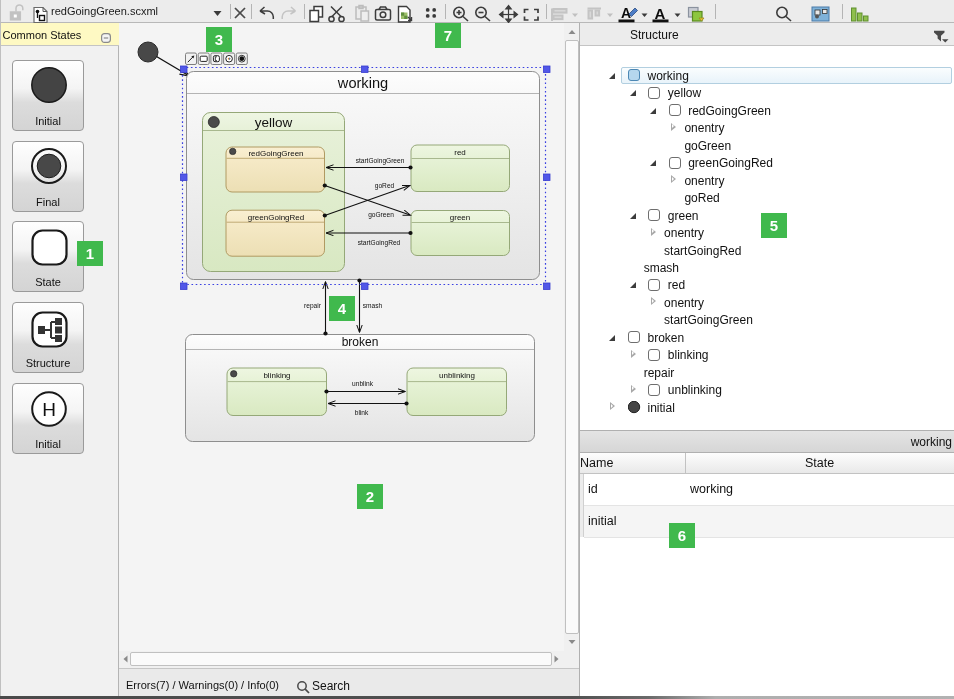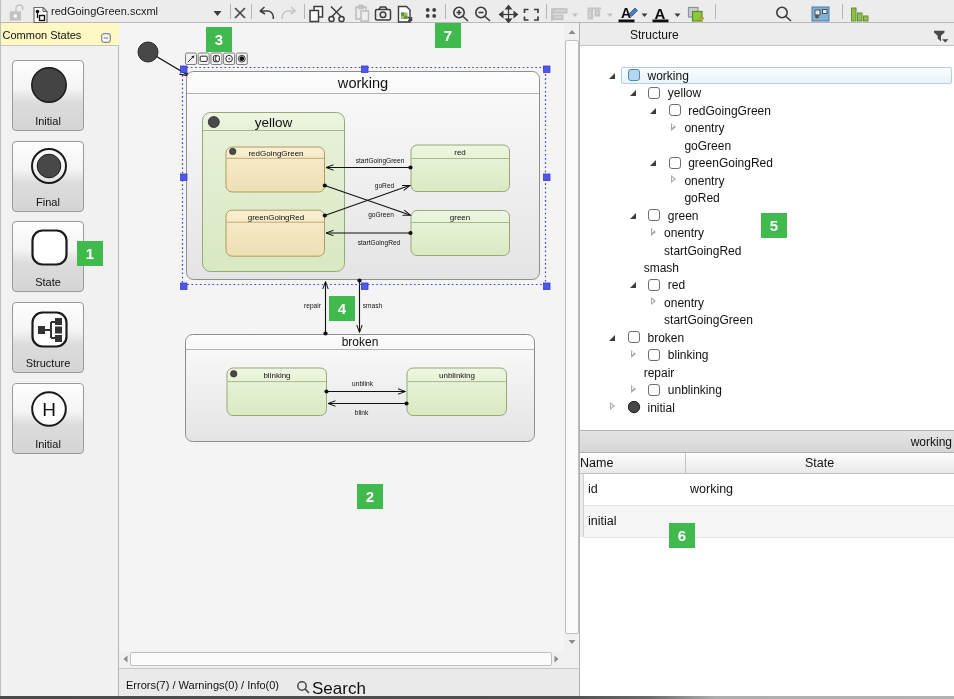--- a/index.html
+++ b/index.html
@@ -19,21 +19,21 @@
 #canvas{left:118px;top:23px;width:446px;height:628px;background-color:#f4f4f4;background-image:radial-gradient(#ebebeb 0.6px,transparent 0.7px),radial-gradient(#ebebeb 0.6px,transparent 0.7px);background-size:4px 4px;background-position:0 0,2px 2px;overflow:hidden;}
 
 #vscroll{left:564px;top:23px;width:16px;height:628px;background:#f0f0f0;}
 #vthumb{position:absolute;left:1px;top:17px;width:14px;height:594px;background:#fafafa;border:1px solid #c0c0c0;border-radius:2px;box-sizing:border-box;}
 #hscroll{left:118px;top:651px;width:446px;height:17px;background:#f0f0f0;}
 #hthumb{position:absolute;left:12px;top:1px;width:422px;height:14px;background:#fafafa;border:1px solid #c0c0c0;border-radius:2px;box-sizing:border-box;}
 #corner{left:564px;top:651px;width:16px;height:17px;background:#f0f0f0;}
 
 #status{left:118px;top:668px;width:462px;height:28px;background:#eaeaea;border-top:1px solid #c6c6c6;box-sizing:border-box;}
 #status .txt{position:absolute;left:8px;top:10px;font-size:11px;color:#111;}
-#status .stxt{position:absolute;left:194px;top:9.5px;font-size:17px;color:#111;}
+#status .stxt{position:absolute;left:194px;top:9.5px;font-size:12px;color:#111;}
 
 #rpanel{left:579px;top:23px;width:375px;height:673px;background:#fff;border-left:1px solid #b0b0b0;box-sizing:border-box;}
 #structhead{position:absolute;left:0;top:0;width:374px;height:23px;background:#ececec;border-bottom:1px solid #c4c4c4;box-sizing:border-box;}
 #structhead span{position:absolute;left:2px;top:5px;font-size:12px;color:#111;margin-left:48px;}
 #tree{position:absolute;left:0;top:23px;width:374px;height:384px;background:#fff;overflow:hidden;}
 .trow{position:absolute;height:18px;white-space:nowrap;}
 .trow .tlabel{position:absolute;top:2px;font-size:12px;color:#111;}
 .sicon{position:absolute;top:2.5px;width:10px;height:10px;border:1.4px solid #6e6e6e;border-radius:3px;background:#fff;box-sizing:content-box;}
 .arr-open{position:absolute;top:6px;width:0;height:0;border-left:6px solid transparent;border-bottom:6px solid #3c3c3c;}
 .arr-closed{position:absolute;top:3.5px;width:0;height:0;border-top:4.5px solid transparent;border-bottom:4.5px solid transparent;border-left:5px solid #a8a8a8;}

